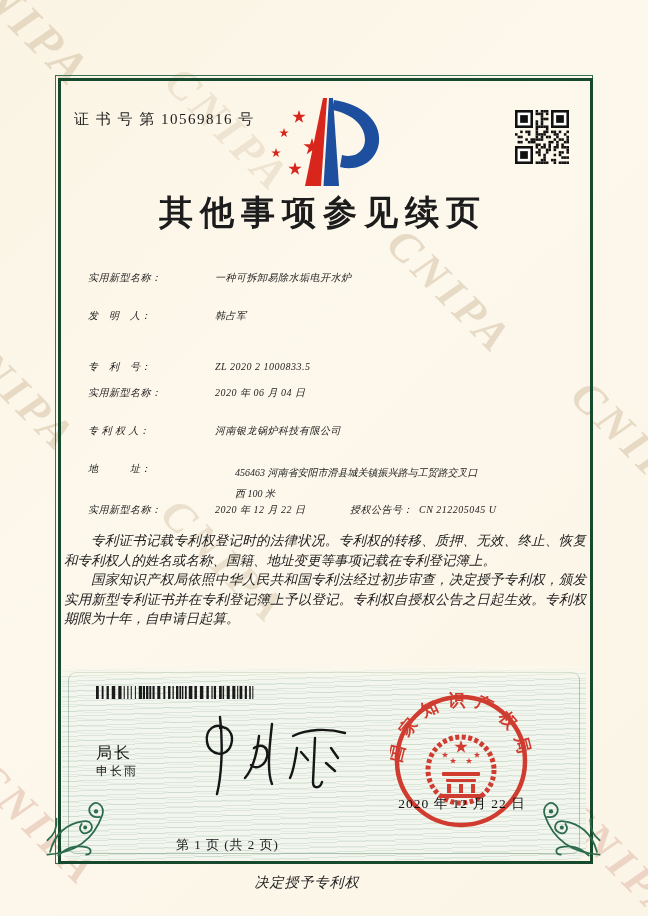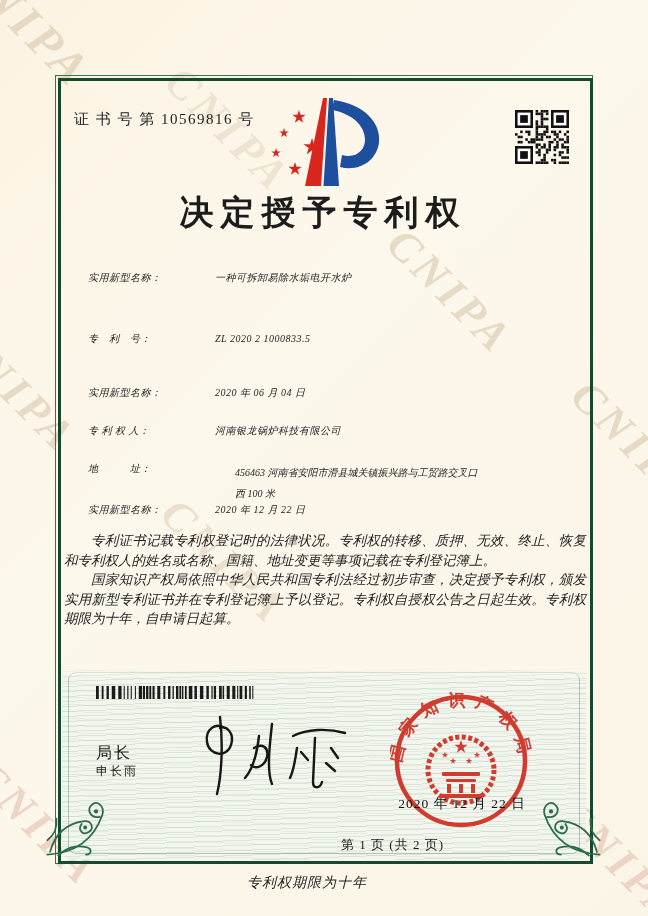--- a/index.html
+++ b/index.html
@@ -30,21 +30,21 @@
   .cert-no{position:absolute;left:74px;top:110px;font-size:15px;letter-spacing:1.5px;z-index:2;}
   .logo{position:absolute;left:262px;top:95px;z-index:2;}
   .qr{position:absolute;left:515px;top:110px;z-index:2;}
   .title{position:absolute;left:55px;top:190px;width:536px;text-align:center;
       font-size:34px;font-weight:700;letter-spacing:7px;z-index:2;}
   
   .frow{position:absolute;left:88px;font-size:10px;z-index:2;white-space:nowrap;font-style:italic;}
   .flabel{display:inline-block;width:127px;letter-spacing:.5px;}
   .fvalue{letter-spacing:.5px;}
   .addr-val{display:inline-block;vertical-align:top;white-space:normal;width:370px;line-height:21px;margin-left:20px;}
-  .r1{top:271px;} .r2{top:309px;} .r3{top:332px;} .r4{top:386px;}
+  .r1{top:271px;} .r2{top:309px;} .r3{top:360px;} .r4{top:386px;}
   .r5{top:424px;} .r6{top:462px;} .r7{top:503px;} .r7b{left:350px;top:503px;}
   .r7b .flabel{width:auto;margin-right:6px;}
   
   .body-block{position:absolute;left:64px;top:531px;width:522px;z-index:2;
       font-size:13.5px;line-height:19.5px;font-style:italic;text-align:justify;color:#222;}
   .body-block p{margin:0;text-indent:2em;}
   
   .panel{position:absolute;left:62px;top:666px;width:524px;height:194px;z-index:1;
       background:
         repeating-linear-gradient(178deg,rgba(125,162,128,.20) 0 1px,rgba(255,255,255,0) 1px 5px),
@@ -57,21 +57,21 @@
       background:linear-gradient(180deg,#fdf8ec,rgba(253,248,236,0));}
   .barcode{position:absolute;left:96px;top:686px;z-index:2;}
   .director-title{position:absolute;left:96px;top:735px;font-family:"Liberation Sans","DejaVu Sans",sans-serif;
       font-size:16px;letter-spacing:2px;z-index:2;color:#161616;margin-top:8px;}
   .director-name{position:absolute;left:96px;top:763px;font-family:"Liberation Sans","DejaVu Sans",sans-serif;
       font-size:12px;letter-spacing:2px;z-index:2;color:#161616;}
   .signature{position:absolute;left:195px;top:712px;z-index:2;}
   .seal{position:absolute;left:390px;top:690px;z-index:2;opacity:.93;}
   .seal-date{position:absolute;left:393px;top:795px;width:138px;text-align:center;
       font-size:13.5px;letter-spacing:1px;color:#111;z-index:3;}
-  .page-indicator{position:absolute;left:152px;top:836px;width:292px;text-align:right;
+  .page-indicator{position:absolute;left:176px;top:836px;width:292px;text-align:left;
       font-size:13px;letter-spacing:1px;z-index:2;}
   .continuation{position:absolute;left:157px;top:874px;width:300px;text-align:center;
       font-size:14px;font-style:italic;letter-spacing:1px;z-index:2;color:#222;}
   
   .flourish{position:absolute;z-index:3;}
   .flourish-br{left:533px;top:788px;}
   .flourish-bl{left:42px;top:788px;transform:scaleX(-1);}
 </style>
 </head>
 <body>
@@ -232,39 +232,45 @@
       <rect x="1" y="1" width="5" height="5" fill="#fff"></rect>
       <rect x="2" y="2" width="3" height="3" fill="#111"></rect>
       <rect x="14" y="0" width="7" height="7" fill="#111"></rect>
       <rect x="15" y="1" width="5" height="5" fill="#fff"></rect>
       <rect x="16" y="2" width="3" height="3" fill="#111"></rect>
       <rect x="0" y="14" width="7" height="7" fill="#111"></rect>
       <rect x="1" y="15" width="5" height="5" fill="#fff"></rect>
       <rect x="2" y="16" width="3" height="3" fill="#111"></rect>
     </svg>
 
-  <div class="title">决定授予专利权</div>
+  <div class="title">其他事项参见续页</div>
 
   <div class="frow r1">
     <span class="flabel">实用新型名称：</span><span class="fvalue">一种可拆卸易除水垢电开水炉</span>
   </div>
+  <div class="frow r2">
+    <span class="flabel">发　明　人：</span><span class="fvalue">韩占军</span>
+  </div>
   <div class="frow r3">
     <span class="flabel">专　利　号：</span><span class="fvalue">ZL 2020 2 1000833.5</span>
   </div>
   <div class="frow r4">
     <span class="flabel">实用新型名称：</span><span class="fvalue">2020 年 06 月 04 日</span>
   </div>
   <div class="frow r5">
     <span class="flabel">专 利 权 人：</span><span class="fvalue">河南银龙锅炉科技有限公司</span>
   </div>
   <div class="frow r6">
     <span class="flabel">地　　　址：</span><span class="addr-val"><span>456463 河南省安阳市滑县城关镇振兴路与工贸路交叉口</span><br><span>西 100 米</span></span>
   </div>
   <div class="frow r7">
     <span class="flabel">实用新型名称：</span><span class="fvalue">2020 年 12 月 22 日</span>
+  </div>
+  <div class="frow r7b">
+    <span class="flabel">授权公告号：</span><span class="fvalue">CN 212205045 U</span>
   </div>
 
   <div class="body-block">
     <p>专利证书记载专利权登记时的法律状况。专利权的转移、质押、无效、终止、恢复和专利权人的姓名或名称、国籍、地址变更等事项记载在专利登记簿上。</p>
     <p>国家知识产权局依照中华人民共和国专利法经过初步审查，决定授予专利权，颁发实用新型专利证书并在专利登记簿上予以登记。专利权自授权公告之日起生效。专利权期限为十年，自申请日起算。</p>
   </div>
 
   <div class="panel"></div>
 
   <svg id="barcode" class="barcode" width="164" height="13" viewBox="0 0 164 13">
@@ -368,14 +374,14 @@
     <g fill="none" stroke="#2c6b4c" stroke-width="2" stroke-linecap="round">
       <path d="M74 74 C 42 72 22 56 13 30 C 10 20 19 13 25 19 C 31 25 25 34 16 32"></path>
       <path d="M71 71 C 66 51 52 39 34 37 C 24 36 22 45 28 49 C 34 53 41 47 36 40"></path>
       <path d="M62 75 C 52 66 43 63 30 66 C 24 68 25 74 31 74"></path>
       <path d="M74 58 C 66 52 63 44 64 34"></path>
       <circle cx="20" cy="26" r="2.4" fill="#2c6b4c" stroke="none"></circle>
       <circle cx="32" cy="44" r="2.2" fill="#2c6b4c" stroke="none"></circle>
     </g>
   </svg>
 
-  <div class="continuation">专利权期限为十年</div>
+  <div class="continuation">决定授予专利权</div>
 </div>
 
 </body></html>

